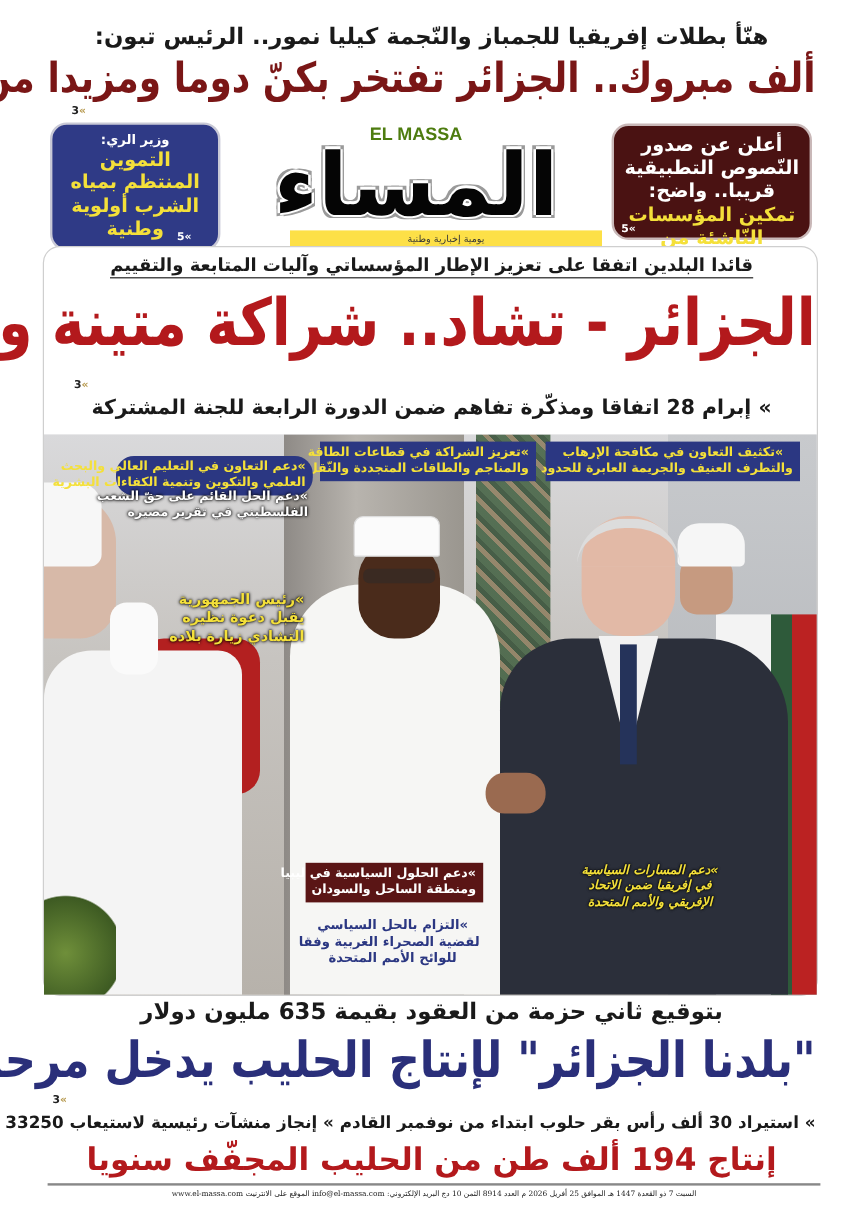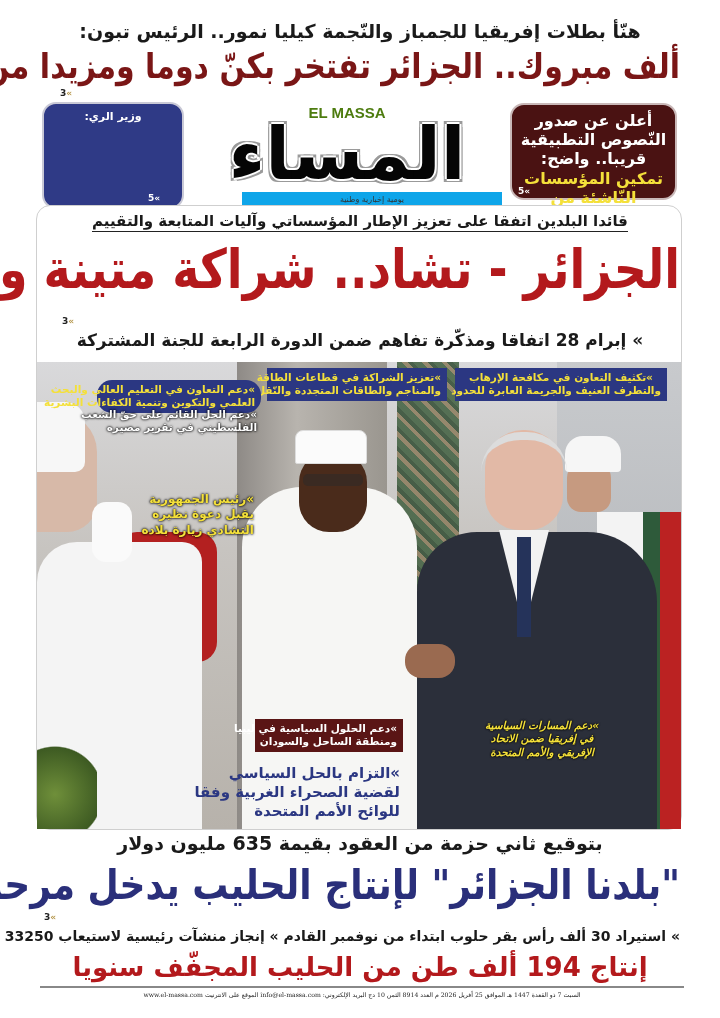--- a/index.html
+++ b/index.html
@@ -19,21 +19,21 @@
   .box-left { top: 102px; left: 42px; width: 142px; height: 107px; background: #2f3a86; border: 2px solid #c9c9d6; }
   .box-right { top: 103px; left: 510px; width: 167px; height: 97px; background: #4a1212; border: 2px solid #c9b8b8; }
   .box-kicker { font-size: 11px; font-weight: bold; color: #ffffff; line-height: 1.2; }
   .box-title { font-size: 16px; font-weight: bold; color: #f4e03a; line-height: 1.2; letter-spacing: -0.5px; }
 
   
   .masthead { top: 100px; left: 192px; width: 310px; height: 110px; }
   .mast-latin { position: absolute; top: 4px; left: 80px; width: 150px; font-family: "Liberation Sans", sans-serif; font-weight: bold; font-size: 15px; color: #4d7c0f; text-align: center; direction: ltr; }
   .mast-arabic { position: absolute; top: 18px; left: 0; width: 310px; font-size: 72px; font-weight: bold; color: #050505; text-align: center; line-height: 72px; letter-spacing: -4px;
     text-shadow: 2px 0 0 #fff, -2px 0 0 #fff, 0 2px 0 #fff, 0 -2px 0 #fff, 3px 3px 0 #9a9a9a, -3px -3px 0 #9a9a9a, 3px -3px 0 #9a9a9a, -3px 3px 0 #9a9a9a; }
-  .mast-tagline { position: absolute; top: 92px; left: 50px; width: 260px; height: 16px; background: #0ea5e9; font-size: 8px; color: #333; text-align: center; line-height: 16px; }
+  .mast-tagline { position: absolute; top: 92px; left: 50px; width: 260px; height: 16px; background: #fde047; font-size: 8px; color: #333; text-align: center; line-height: 16px; }
 
   
   .main-panel { top: 205px; left: 36px; width: 646px; height: 625px; border: 1px solid #cfcfcf; border-radius: 14px; overflow: hidden; background: #fff; }
   .main-kicker { top: 212px; left: 90px; width: 540px; font-size: 15px; font-weight: bold; color: #1a1a1a; text-align: center; white-space: nowrap; }
   .main-kicker span { border-bottom: 1.5px solid #222; padding-bottom: 1px; }
   .main-headline { top: 238px; left: 40px; width: 640px; font-size: 46px; font-weight: bold; color: #b3191c; text-align: center; white-space: nowrap; letter-spacing: -2px; line-height: 62px; transform: scaleY(1.18); }
   .main-ref { top: 316px; left: 62px; }
   .main-deck { top: 330px; left: 50px; width: 620px; font-size: 17px; font-weight: bold; color: #1a1a1a; text-align: center; white-space: nowrap; letter-spacing: -0.5px; }
 
   
@@ -66,21 +66,21 @@
   .handshake { position: absolute; left: 368px; top: 282px; width: 50px; height: 34px; background: #9a6a50; border-radius: 16px; }
   .greenery { position: absolute; left: 0; top: 380px; width: 60px; height: 87px; background: radial-gradient(circle at 30% 60%, #6f8f3a, #3d5a22 70%, transparent 72%); }
 
   
   .cap { position: absolute; font-weight: bold; text-align: center; line-height: 1.28; white-space: nowrap; }
   .cap-blue { background: #2b3782; color: #f4e03a; font-size: 10.5px; padding: 3px 6px; }
   .cap-red { background: #b42424; color: #ffffff; font-size: 10.5px; padding: 3px 6px; }
   .cap-maroon { background: #5a1515; color: #ffffff; font-size: 10.5px; padding: 3px 6px; }
   .cap-white { color: #ffffff; font-size: 10.5px; text-shadow: 0 0 2px #000, 0 0 3px #000; }
   .cap-yellow { color: #f4e03a; font-size: 12px; text-shadow: 0 0 2px #000, 0 0 3px #000; }
-  .cap-navy { color: #2b3782; font-size: 15px; }
+  .cap-navy { color: #2b3782; font-size: 11px; }
   .cap-yellow-small { color: #f4e03a; font-size: 10.5px; text-shadow: 0 0 2px #000, 0 0 2px #000; }
 
   
   .lower-kicker { top: 832px; left: 40px; width: 640px; font-size: 19px; font-weight: bold; color: #1a1a1a; text-align: center; white-space: nowrap; letter-spacing: -0.4px; }
   .lower-headline { top: 860px; left: 40px; width: 640px; font-size: 36px; font-weight: bold; color: #2a2f7a; text-align: center; white-space: nowrap; letter-spacing: -1.5px; line-height: 50px; transform: scaleY(1.15); }
   .lower-ref { top: 912px; left: 44px; }
   .lower-deck { top: 928px; left: 40px; width: 640px; font-size: 14px; font-weight: bold; color: #1a1a1a; text-align: center; white-space: nowrap; letter-spacing: -0.5px; }
   .lower-stat { top: 950px; left: 40px; width: 640px; font-size: 26px; font-weight: bold; color: #b3191c; text-align: center; white-space: nowrap; letter-spacing: -0.5px; line-height: 34px; }
 
   .footer-rule { top: 986px; left: 40px; width: 644px; height: 2px; background: #888; }
@@ -90,20 +90,21 @@
 <body>
 
 <div class="abs kicker-top">هنّأ بطلات إفريقيا للجمباز والنّجمة كيليا نمور.. الرئيس تبون:</div>
 <div class="abs headline-top">ألف مبروك.. الجزائر تفتخر بكنّ دوما ومزيدا من الانتصارات</div>
 <div class="abs pageref" style="top:88px; left:60px;">
   <span>3</span><span class="arr">«</span>
 </div>
 
 <div class="abs sidebox box-left">
   <div class="box-kicker">وزير الري:</div>
+  <div class="box-title">التموين المنتظم بمياه الشرب أولوية وطنية</div>
   <div class="pageref" style="position:absolute; bottom:4px; right:22px; color:#fff;">
     <span>5</span><span class="arr" style="color:#fff;">«</span>
   </div>
 </div>
 
 <div class="abs masthead">
   <div class="mast-latin">EL MASSA</div>
   <div class="mast-arabic">المساء</div>
   <div class="mast-tagline">يومية إخبارية وطنية</div>
 </div>

